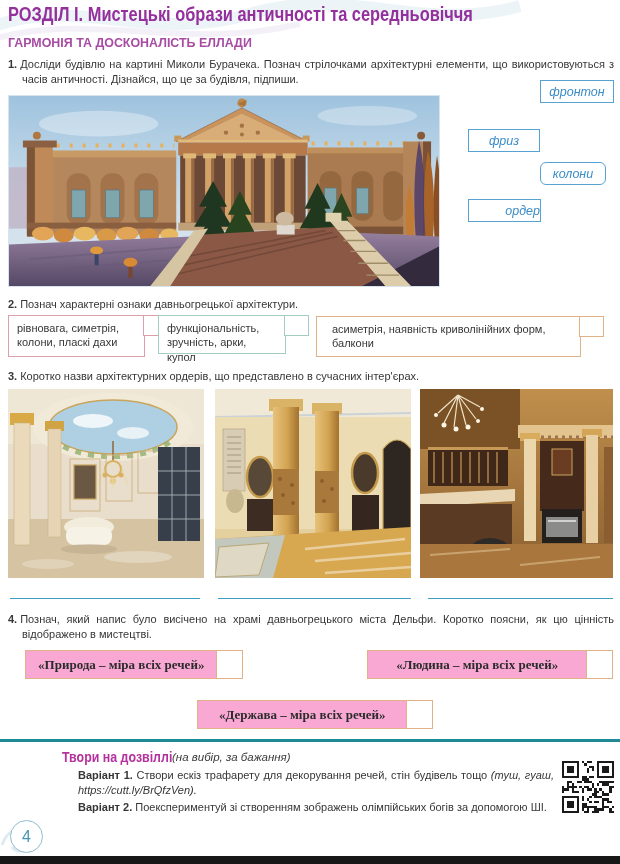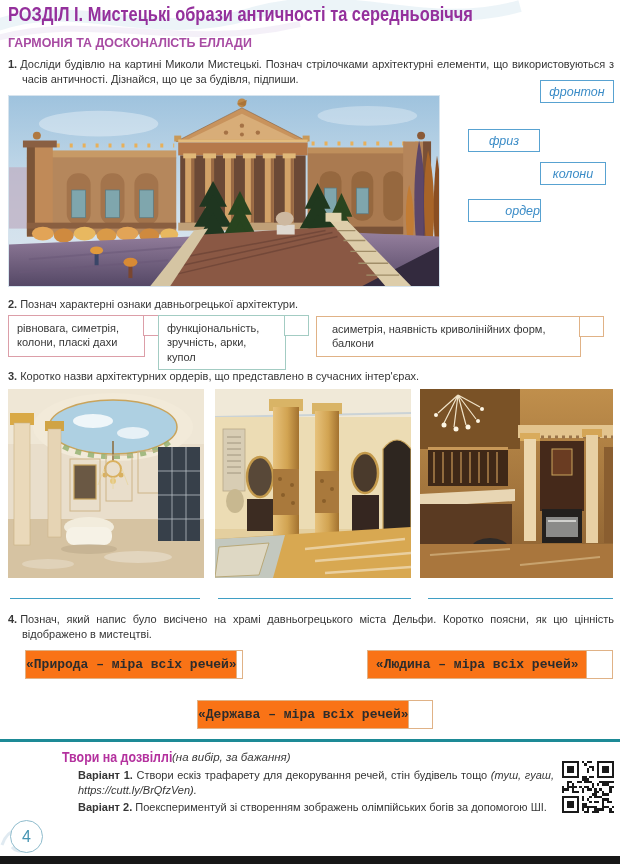--- a/index.html
+++ b/index.html
@@ -37,22 +37,22 @@
   .b-tan{border:1.5px solid #e0b286;padding-left:15px;}  .b-tan .cb{border:1.5px solid #e0b286;}
 
   
   .photo{top:389px;height:189px;overflow:hidden;}
   .photo svg{display:block;width:100%;height:100%;}
   .ansline{top:598px;height:0;border-top:1.5px solid #3f9ec4;}
 
   
   .qbox{display:flex;height:29px;}
   .qbox .qtext{flex:1;border:1.5px solid #e0b286;display:flex;align-items:center;
-    justify-content:center;font-family:Liberation Mono, monospace;font-size:13px;font-weight:700;
-    color:#2c2c2c;white-space:nowrap;background:#f97316;}
+    justify-content:center;font-family:Liberation Serif, serif;font-size:13px;font-weight:700;
+    color:#2c2c2c;white-space:nowrap;background:#f9a8d4;}
   .qbox .qcb{width:27px;border:1.5px solid #e0b286;margin-left:-1.5px;background:#fff;}
 
   
   .divider{left:0;top:739px;width:620px;height:2.5px;background:#1d8a96;}
   .footer-title{left:62px;top:748px;font-size:15.5px;font-weight:700;color:#b4319e;
     transform:scaleX(.8);transform-origin:left center;white-space:nowrap;}
   .footer-subtitle{left:172px;top:751px;font-size:11.5px;font-style:italic;color:#3a3a3a;white-space:nowrap;}
   .footer-body{left:62px;top:768px;width:492px;font-size:11px;line-height:1.35;color:#363636;text-align:justify;}
   .footer-body p{margin:0 0 2px 16px;}
   .footer-body b{font-weight:700;}
@@ -76,21 +76,21 @@
     <path d="M-10,40 C90,10 180,52 300,24" stroke="#e6def0" stroke-width="6" fill="none" opacity="0.45"></path>
   </svg>
   <svg class="abs deco" style="left:0;top:815px;width:70px;height:45px;" viewBox="0 0 70 45">
     <path d="M2,30 C8,12 26,10 30,24 C33,35 18,40 12,32" stroke="#d8e5ee" stroke-width="3" fill="none" opacity="0.8"></path>
   </svg>
 
   <div class="abs chapter-title">РОЗДІЛ І. Мистецькі образи античності та середньовіччя</div>
   <div class="abs section-title">ГАРМОНІЯ ТА ДОСКОНАЛІСТЬ ЕЛЛАДИ</div>
 
   <div class="abs tasktext" style="left:8px;top:57px;width:606px;">
-    <span class="num">1.</span><span>Досліди будівлю на картині Миколи Мистецькі. Познач стрілочками архітектурні елементи, що використовуються з часів античності. Дізнайся, що це за будівля, підпиши.</span>
+    <span class="num">1.</span><span>Досліди будівлю на картині Миколи Бурачека. Познач стрілочками архітектурні елементи, що використовуються з часів античності. Дізнайся, що це за будівля, підпиши.</span>
   </div>
 
   <div class="abs painting">
     <svg viewBox="0 0 432 192" preserveAspectRatio="none">
       <defs>
         <linearGradient id="sky" x1="0" y1="0" x2="0" y2="1">
           <stop offset="0" stop-color="#9fc3de"></stop>
             <stop offset="0.6" stop-color="#cfe0ec"></stop>
             <stop offset="1" stop-color="#dde6ee"></stop>
         </linearGradient>
@@ -225,36 +225,36 @@
       <ellipse cx="122" cy="168" rx="7" ry="4.5" fill="#d88a34"></ellipse>
     </svg>
   </div>
 
   <div class="abs labelbox" style="left:540px;top:80px;width:74px;">
     <span>фронтон</span>
   </div>
   <div class="abs labelbox" style="left:468px;top:129px;width:72px;">
     <span>фриз</span>
   </div>
-  <div class="abs labelbox" style="left:540px;top:162px;width:66px;">
+  <div class="abs labelbox" style="left:540px;top:162px;width:66px;border-radius:6px;">
     <span>колони</span>
   </div>
   <div class="abs labelbox" style="left:468px;top:199px;width:73px;justify-content:flex-end;">
     <span>ордер</span>
   </div>
 
   <div class="abs tasktext" style="left:8px;top:297px;width:606px;">
     <span class="num">2.</span><span>Познач характерні ознаки давньогрецької архітектури.</span>
   </div>
 
   <div class="t2box b-pink" style="left:8px;top:315px;width:137px;height:42px;">
     <span>рівновага, симетрія, колони, пласкі дахи</span>
     <span class="cb"></span>
   </div>
-  <div class="t2box b-teal" style="left:158px;top:315px;width:128px;height:55px;">
+  <div class="t2box b-teal" style="left:158px;top:315px;width:128px;height:39px;">
     <span>функціональність, зручність, арки, купол</span>
     <span class="cb"></span>
   </div>
   <div class="t2box b-tan" style="left:316px;top:316px;width:265px;height:41px;">
     <span>асиметрія, наявність криволінійних форм, балкони</span>
     <span class="cb"></span>
   </div>
 
   <div class="abs tasktext" style="left:8px;top:369px;width:606px;">
     <span class="num">3.</span><span>Коротко назви архітектурних ордерів, що представлено в сучасних інтер'єрах.</span>

